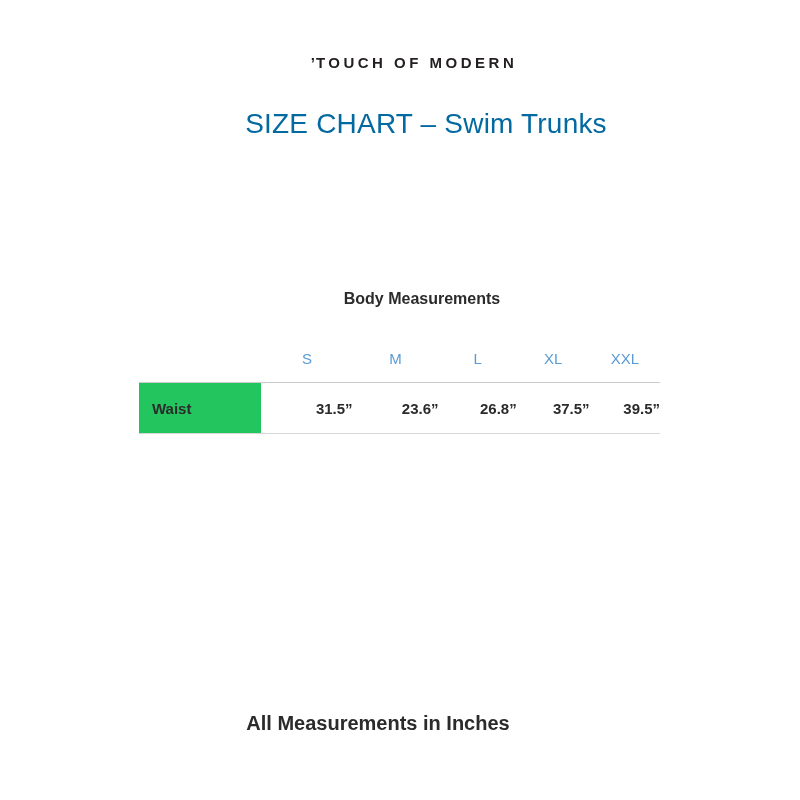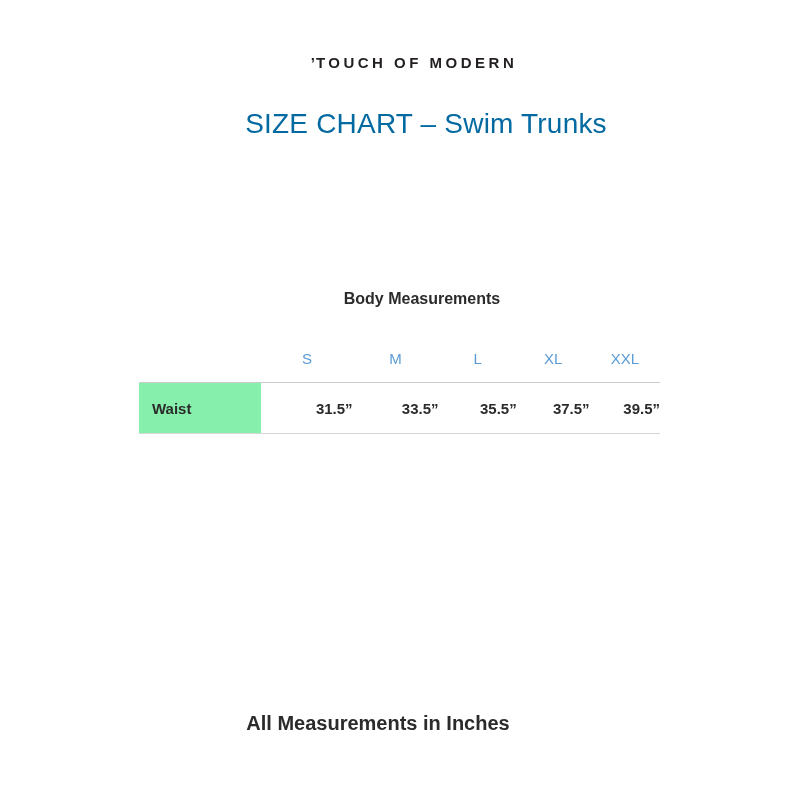--- a/index.html
+++ b/index.html
@@ -71,21 +71,21 @@
   table.size-table tbody td {
     height: 50px;
     vertical-align: middle;
     font-size: 15px;
     font-weight: 700;
     color: #2b2b2b;
     border-bottom: 1px solid #d6d6d6;
     padding: 0;
   }
   table.size-table tbody th {
-    background: #86efac;
+    background: #22c55e;
     text-align: left;
     padding-left: 13px;
     font-weight: 700;
   }
   table.size-table tbody td {
     text-align: right;
   }
   .footnote {
     position: absolute;
     top: 712px; left: 0; width: 756px;
@@ -122,22 +122,22 @@
         <th>M</th>
         <th>L</th>
         <th>XL</th>
         <th>XXL</th>
       </tr>
     </thead>
     <tbody>
       <tr>
         <th>Waist</th>
         <td>31.5”</td>
-        <td>33.5”</td>
-        <td>35.5”</td>
+        <td>23.6”</td>
+        <td>26.8”</td>
         <td>37.5”</td>
         <td>39.5”</td>
       </tr>
     </tbody>
   </table>
 
   <div class="footnote">All Measurements in Inches</div>
 
 </div>
 

